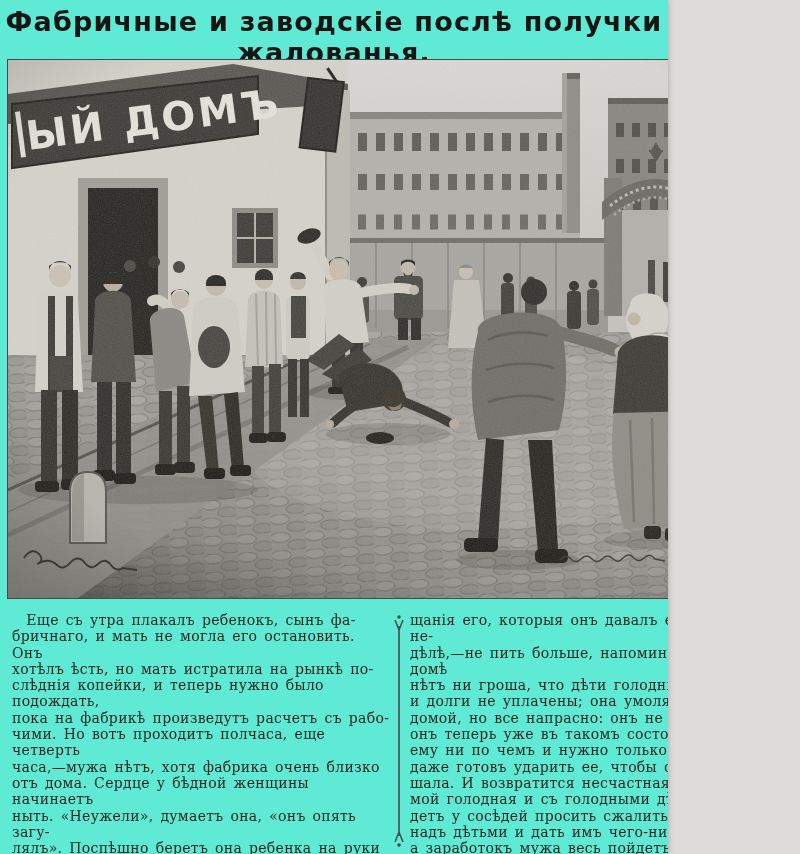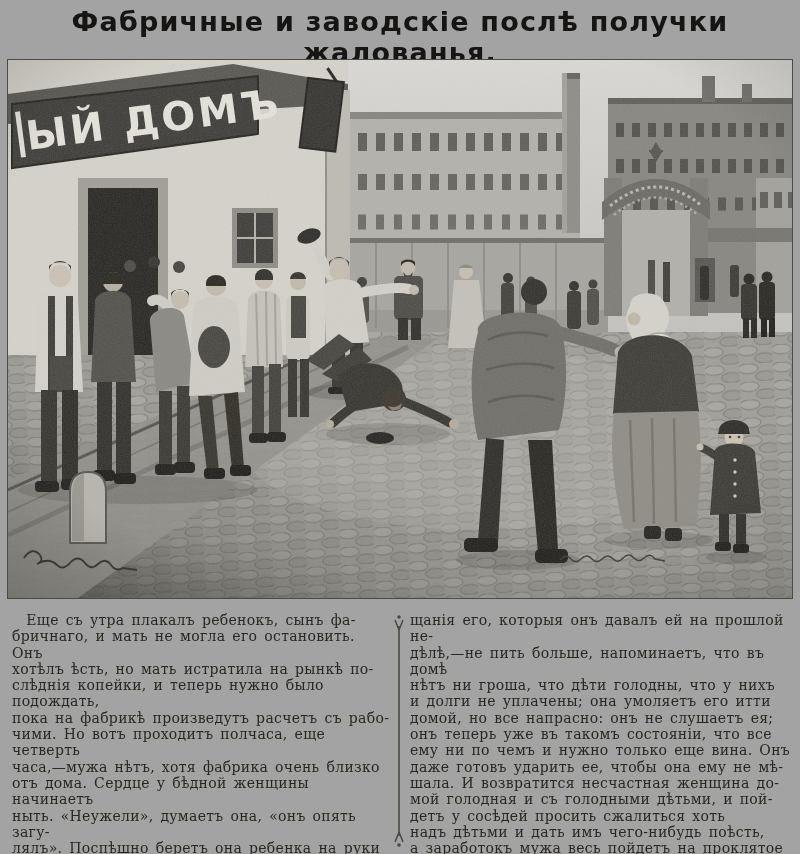--- a/index.html
+++ b/index.html
@@ -1,17 +1,17 @@
 <!DOCTYPE html>
 <html><head>
 <meta charset="utf-8">
 <style>
   html,body{margin:0;padding:0;}
   body{background:#dddcd8;font-family:"DejaVu Serif",serif;}
-  .page{position:relative;width:800px;height:854px;background:#a3a3a3;overflow:hidden;
+  .page{position:relative;width:668px;height:854px;background:#5eead4;overflow:hidden;
         box-shadow:0 0 6px rgba(0,0,0,.25);}
   .page-title{position:absolute;top:6px;left:0;width:100%;margin:0;text-align:center;
         font-family:"DejaVu Sans",sans-serif;font-weight:700;font-size:27px;
         letter-spacing:1.2px;color:#161513;}
   .illustration{position:absolute;left:8px;top:60px;width:784px;height:538px;margin:0;
         outline:1px solid #4c4a45;background:#c9c8c4;}
   .illustration svg{display:block;width:784px;height:538px;}
   .article{position:absolute;left:0;top:612px;width:800px;}
   .col{position:absolute;top:0;width:380px;font-size:14px;line-height:16.3px;
         color:#29271f;white-space:pre-line;letter-spacing:.3px;word-spacing:2.2px;}

